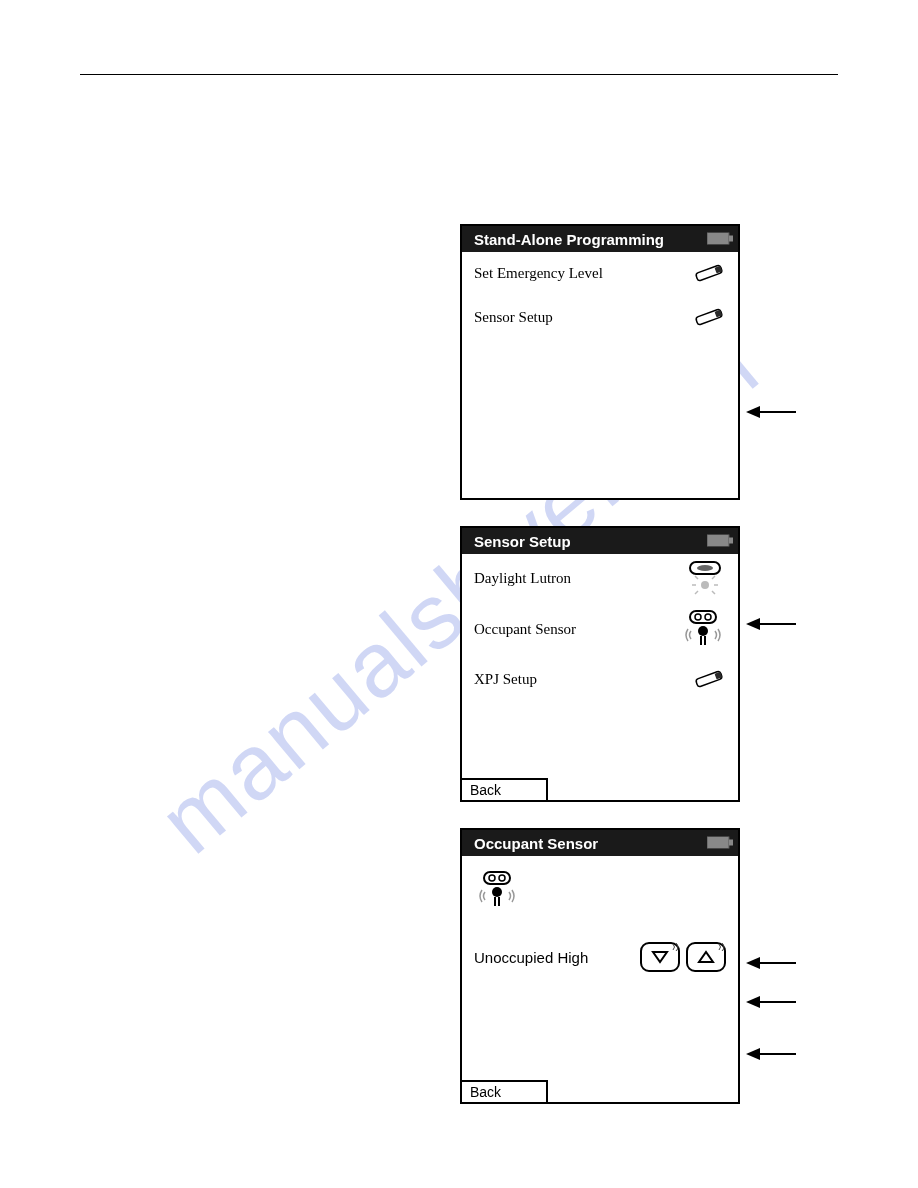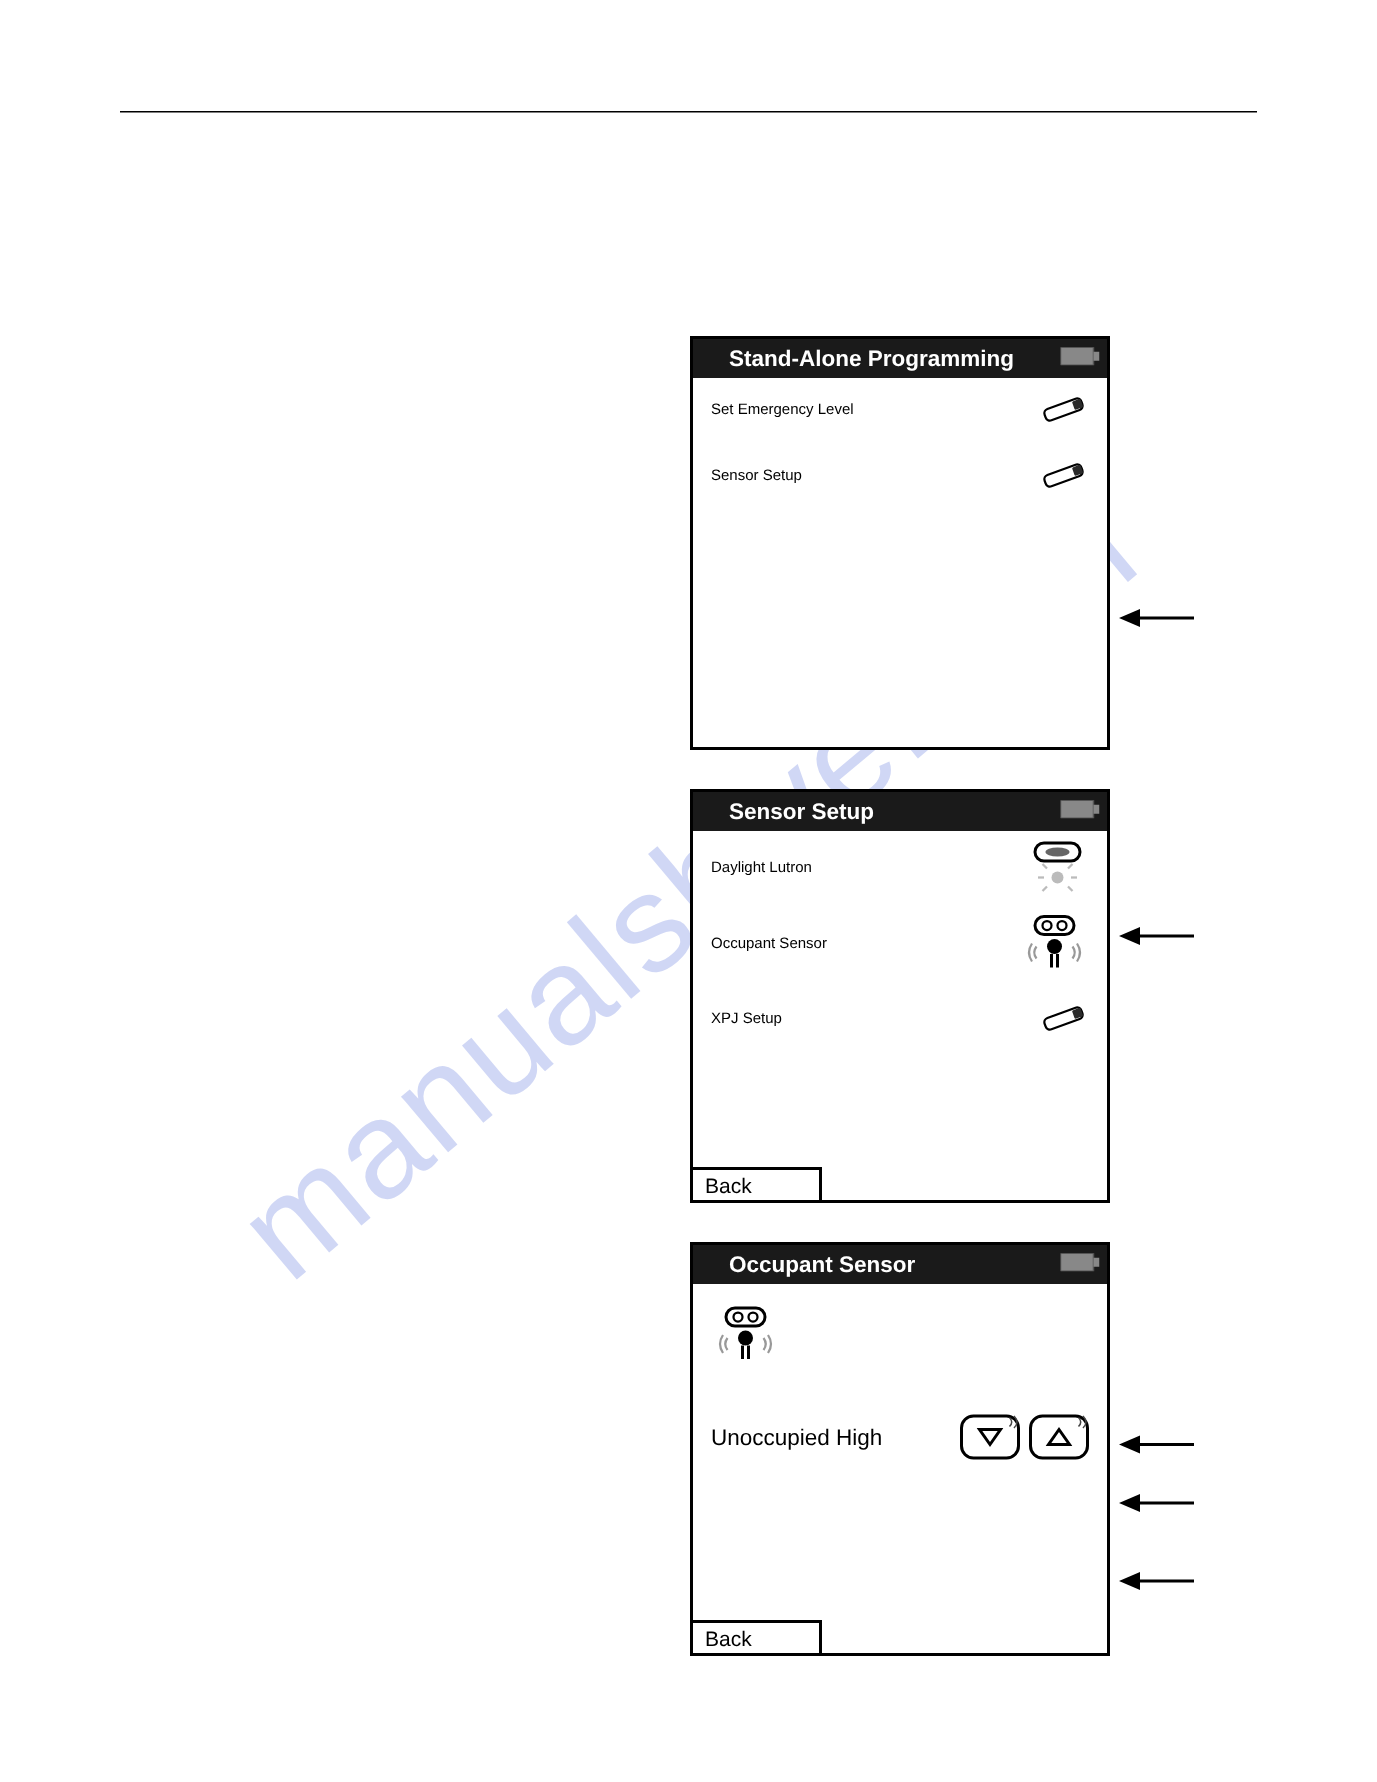--- a/index.html
+++ b/index.html
@@ -29,43 +29,43 @@
       width: 280px;
       border: 2px solid #000;
       background: #fff;
       position: relative;
     }
     .titlebar {
       background: #1a1a1a;
       color: #fff;
       font-weight: bold;
       font-size: 15px;
-      padding: 4px 24px;
+      padding: 4px 12px;
       position: relative;
       display: flex;
       align-items: center;
       height: 26px;
     }
     .battery-icon {
       position: absolute;
       right: 5px;
       top: 50%;
       transform: translateY(-50%);
     }
     .screen-body {
       padding: 0;
       height: 246px;
       position: relative;
     }
     .row {
       display: flex;
       align-items: center;
       padding: 8px 12px 10px 12px;
-      font-size: 10px;
-      font-family: Liberation Sans, sans-serif;
+      font-size: 15px;
+      font-family: Liberation Serif, serif;
       justify-content: flex-start;
       height: 48px;
     }
     .row-tight { height: 44px; }
     .row-label { flex: 1; color: #000; }
     .row-icon { width: 36px; display: flex; align-items: center; justify-content: flex-end; }
     .footer {
       position: absolute;
       bottom: 0;
       left: 0;

